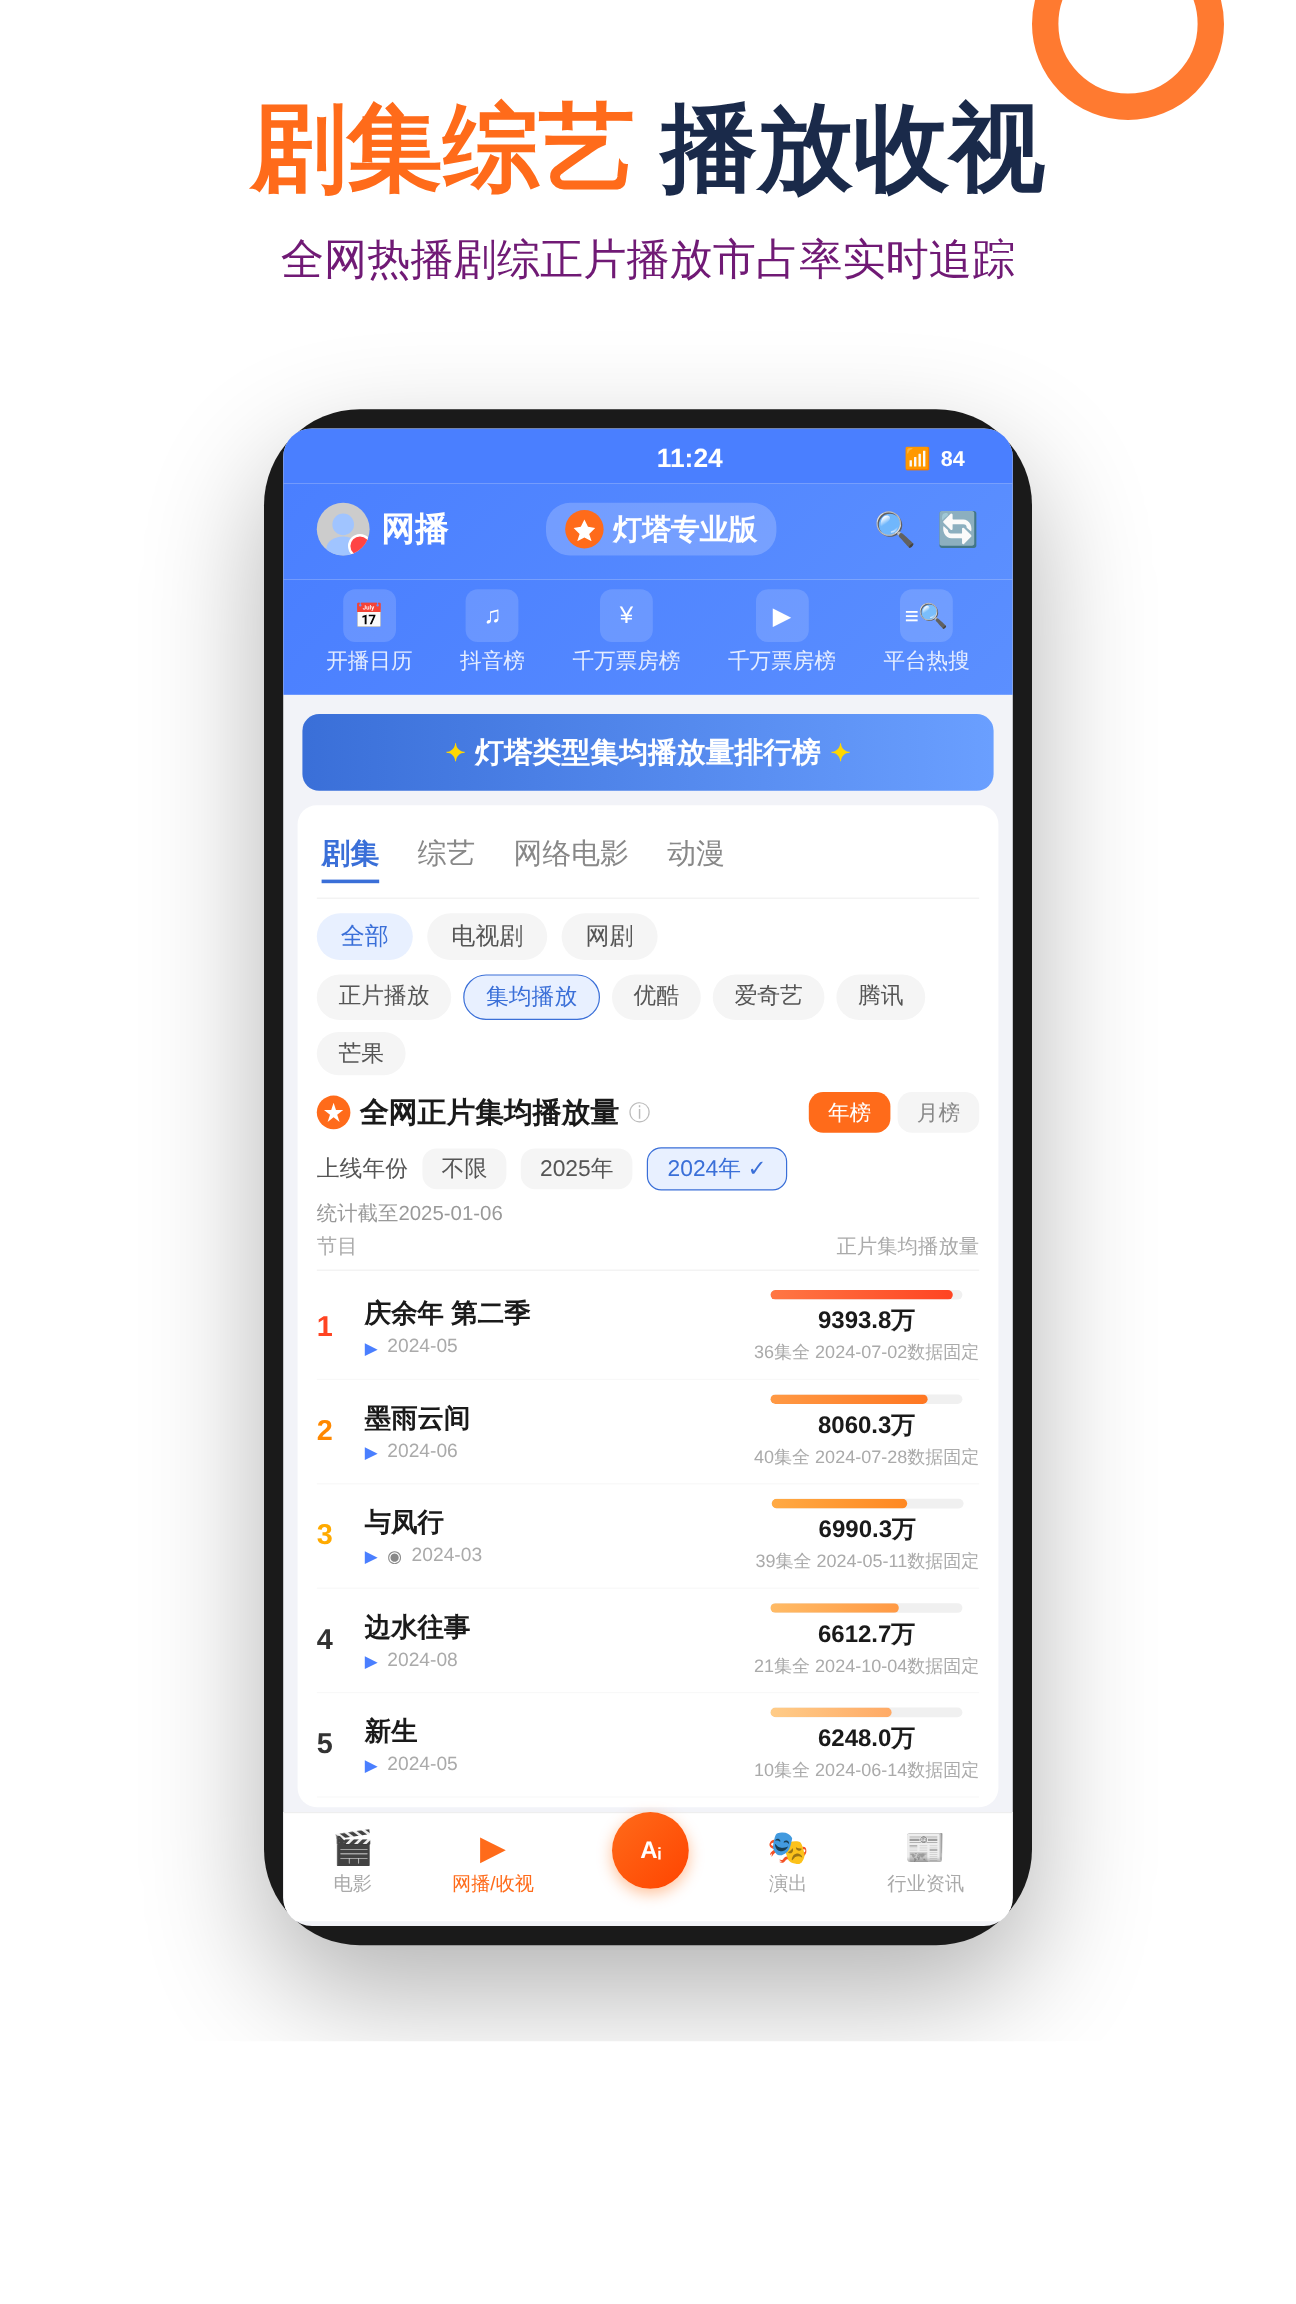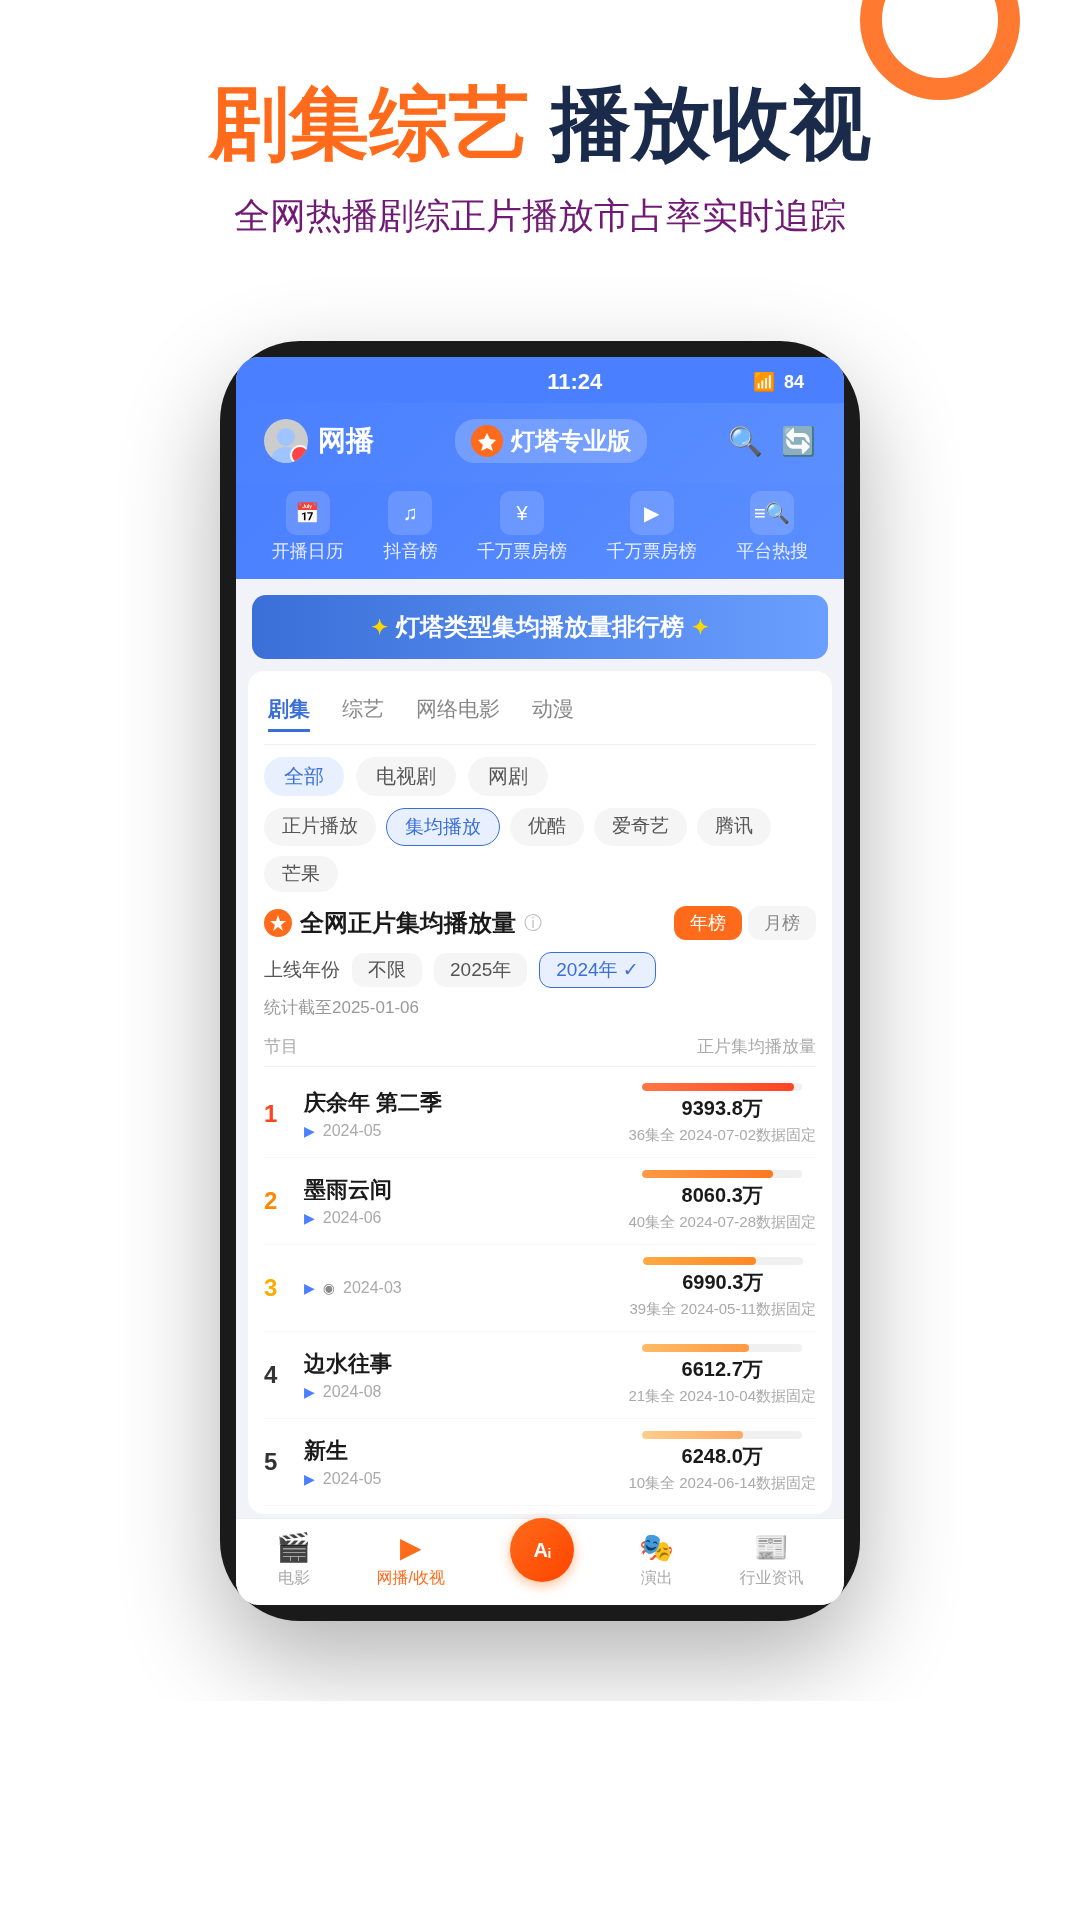--- a/index.html
+++ b/index.html
@@ -248,21 +248,21 @@
     
     .category-tabs {
       display: flex;
       gap: 32px;
       padding: 8px 4px 12px;
       border-bottom: 1px solid #f0f0f0;
       margin-bottom: 12px;
     }
 
     .cat-tab {
-      font-size: 21px;
+      font-size: 24px;
       color: #888;
       font-weight: 500;
       padding-bottom: 6px;
     }
 
     .cat-tab.active {
       color: #3a6fd8;
       font-weight: 700;
       border-bottom: 3px solid #3a6fd8;
     }
@@ -382,21 +382,20 @@
 
     .year-tag.active {
       background: #e8f0ff;
       color: #3a6fd8;
       border: 1.5px solid #3a6fd8;
     }
 
     .stat-date {
       font-size: 17px;
       color: #999;
-      margin-bottom: 12px;
     }
 
     
     .table-header {
       display: flex;
       justify-content: space-between;
       font-size: 17px;
       color: #aaa;
       padding: 4px 0 8px;
       border-bottom: 1px solid #f0f0f0;
@@ -714,20 +713,21 @@
                 <div class="bar-fill bar-fill-2" style="width:82%"></div>
               </div>
               <div class="rank-value">8060.3万</div>
               <div class="rank-detail">40集全 2024-07-28数据固定</div>
             </div>
           </div>
 
           <div class="rank-item">
             <div class="rank-num top3">3</div>
             <div class="rank-info">
+              <div class="rank-title">与凤行</div>
               <div class="rank-meta">
                 <span class="play-icon-small">▶</span>
                 <span class="platform-icon-small">◉</span>
                 <span>2024-03</span>
               </div>
             </div>
             <div class="rank-right">
               <div class="bar-container">
                 <div class="bar-fill bar-fill-3" style="width:71%"></div>
               </div>

